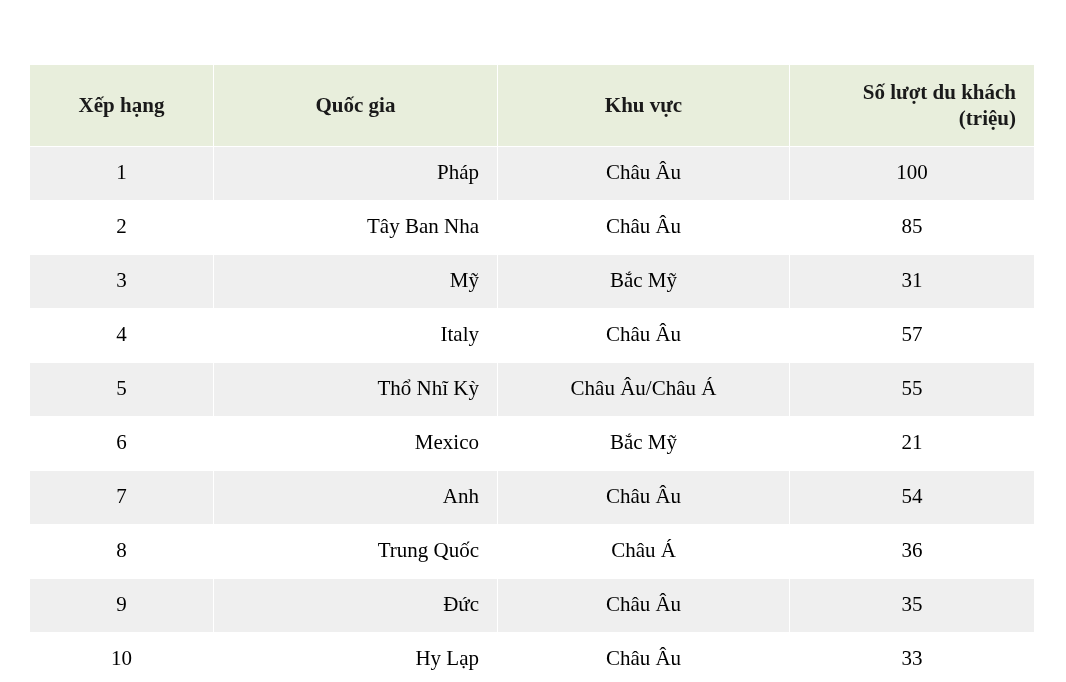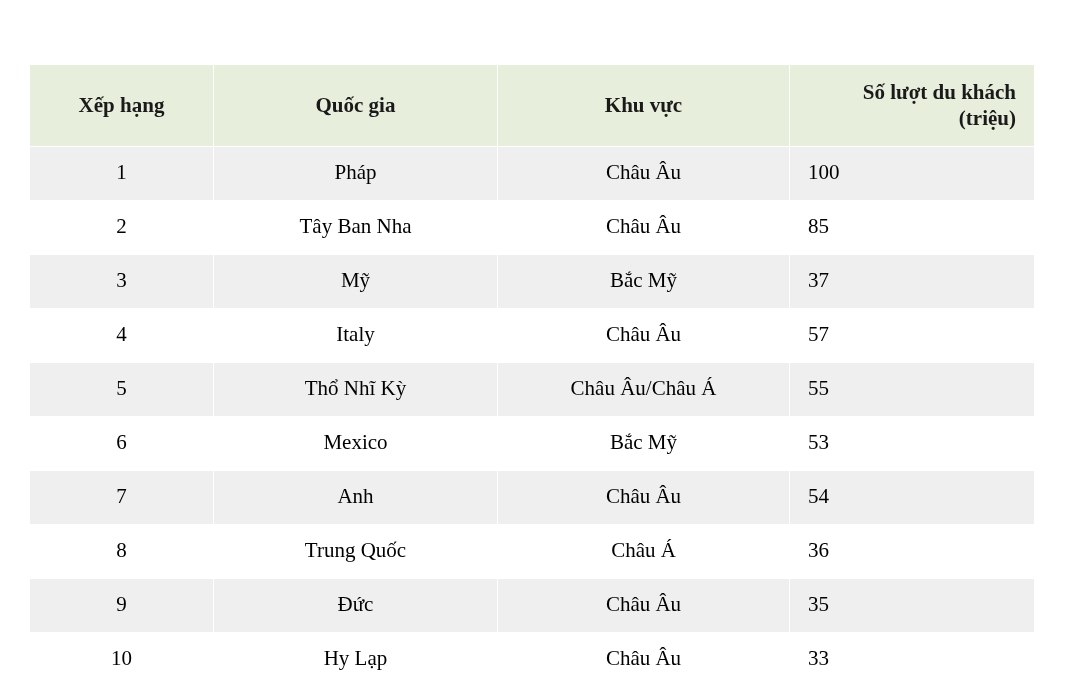--- a/index.html
+++ b/index.html
@@ -70,27 +70,27 @@
   tbody tr.row-odd td {
     background: #efefef;
   }
   tbody tr.row-even td {
     background: #ffffff;
   }
   td.cell-rank {
     text-align: center;
   }
   td.cell-name {
-    text-align: center;
+    text-align: right;
   }
   td.cell-area {
     text-align: center;
   }
   td.cell-count {
-    text-align: left;
+    text-align: center;
   }
   
   table.data-table {
     border-left: 1px solid #ffffff;
     border-right: 1px solid #ffffff;
   }
 </style>
 </head>
 <body>
 
@@ -121,39 +121,39 @@
         <tr class="row-even">
           <td class="cell-rank">2</td>
           <td class="cell-name">Tây Ban Nha</td>
           <td class="cell-area">Châu Âu</td>
           <td class="cell-count">85</td>
         </tr>
         <tr class="row-odd">
           <td class="cell-rank">3</td>
           <td class="cell-name">Mỹ</td>
           <td class="cell-area">Bắc Mỹ</td>
-          <td class="cell-count">37</td>
+          <td class="cell-count">31</td>
         </tr>
         <tr class="row-even">
           <td class="cell-rank">4</td>
           <td class="cell-name">Italy</td>
           <td class="cell-area">Châu Âu</td>
           <td class="cell-count">57</td>
         </tr>
         <tr class="row-odd">
           <td class="cell-rank">5</td>
           <td class="cell-name">Thổ Nhĩ Kỳ</td>
           <td class="cell-area">Châu Âu/Châu Á</td>
           <td class="cell-count">55</td>
         </tr>
         <tr class="row-even">
           <td class="cell-rank">6</td>
           <td class="cell-name">Mexico</td>
           <td class="cell-area">Bắc Mỹ</td>
-          <td class="cell-count">53</td>
+          <td class="cell-count">21</td>
         </tr>
         <tr class="row-odd">
           <td class="cell-rank">7</td>
           <td class="cell-name">Anh</td>
           <td class="cell-area">Châu Âu</td>
           <td class="cell-count">54</td>
         </tr>
         <tr class="row-even">
           <td class="cell-rank">8</td>
           <td class="cell-name">Trung Quốc</td>

